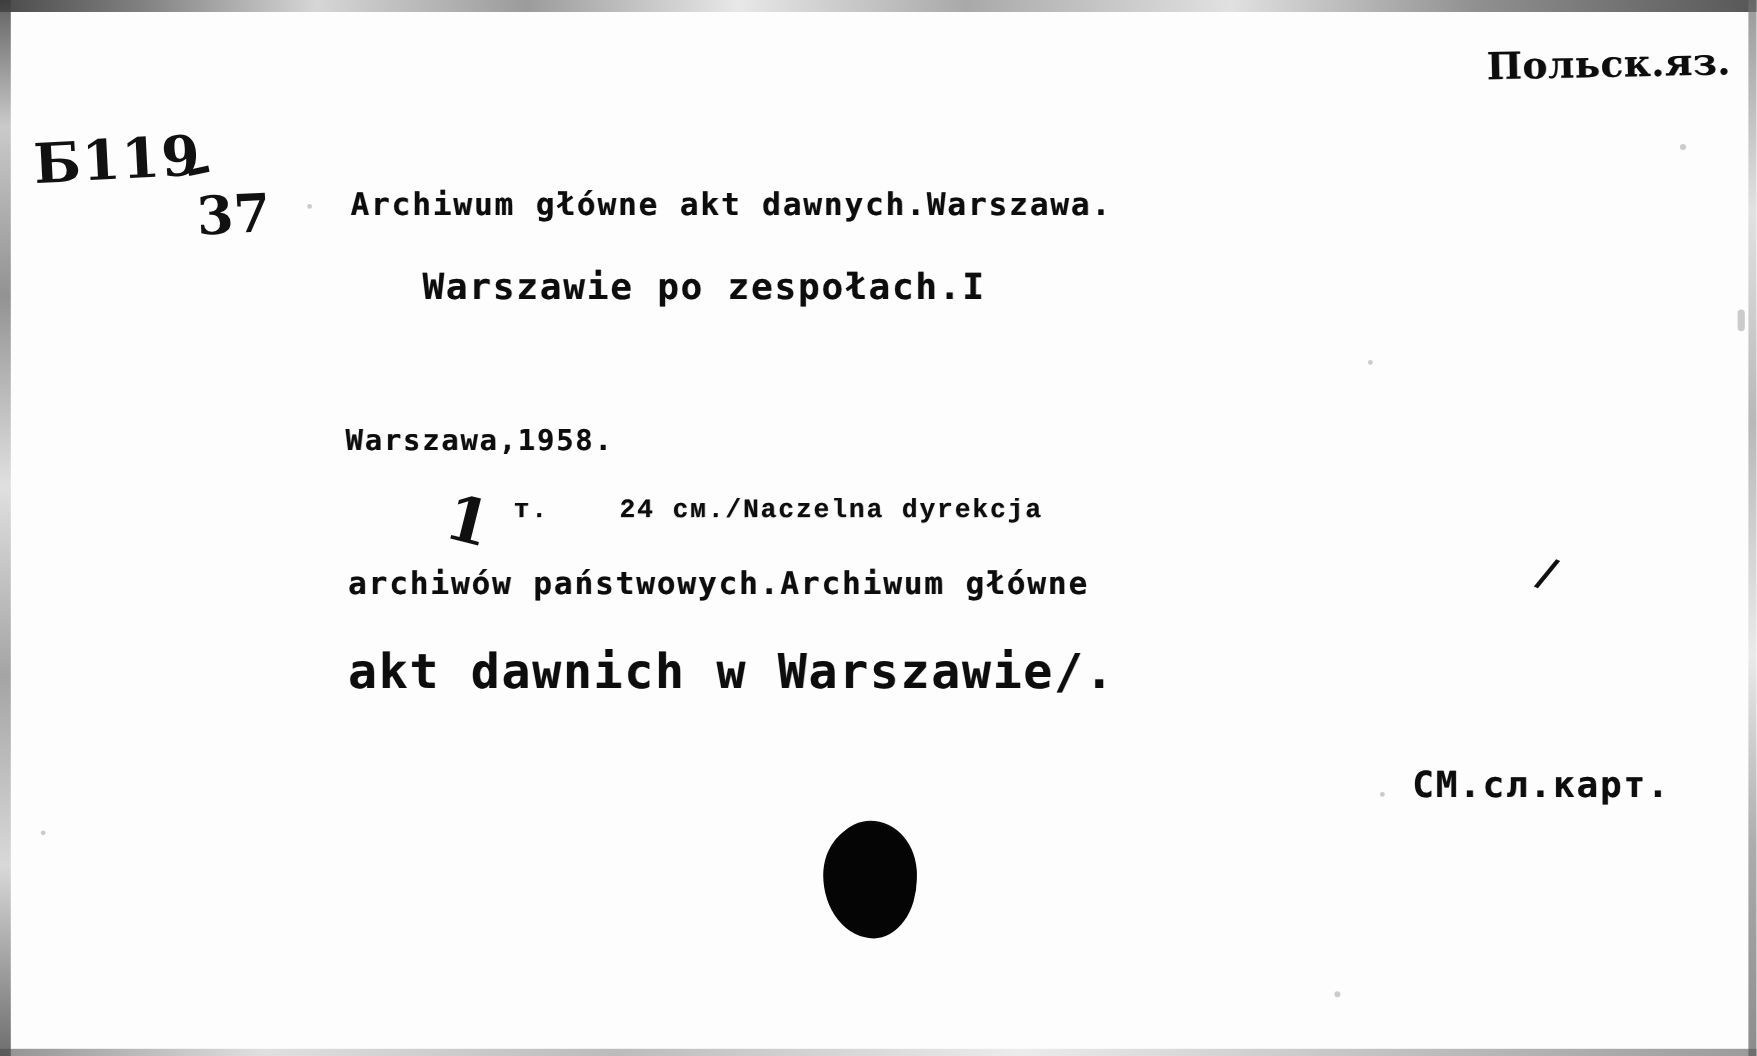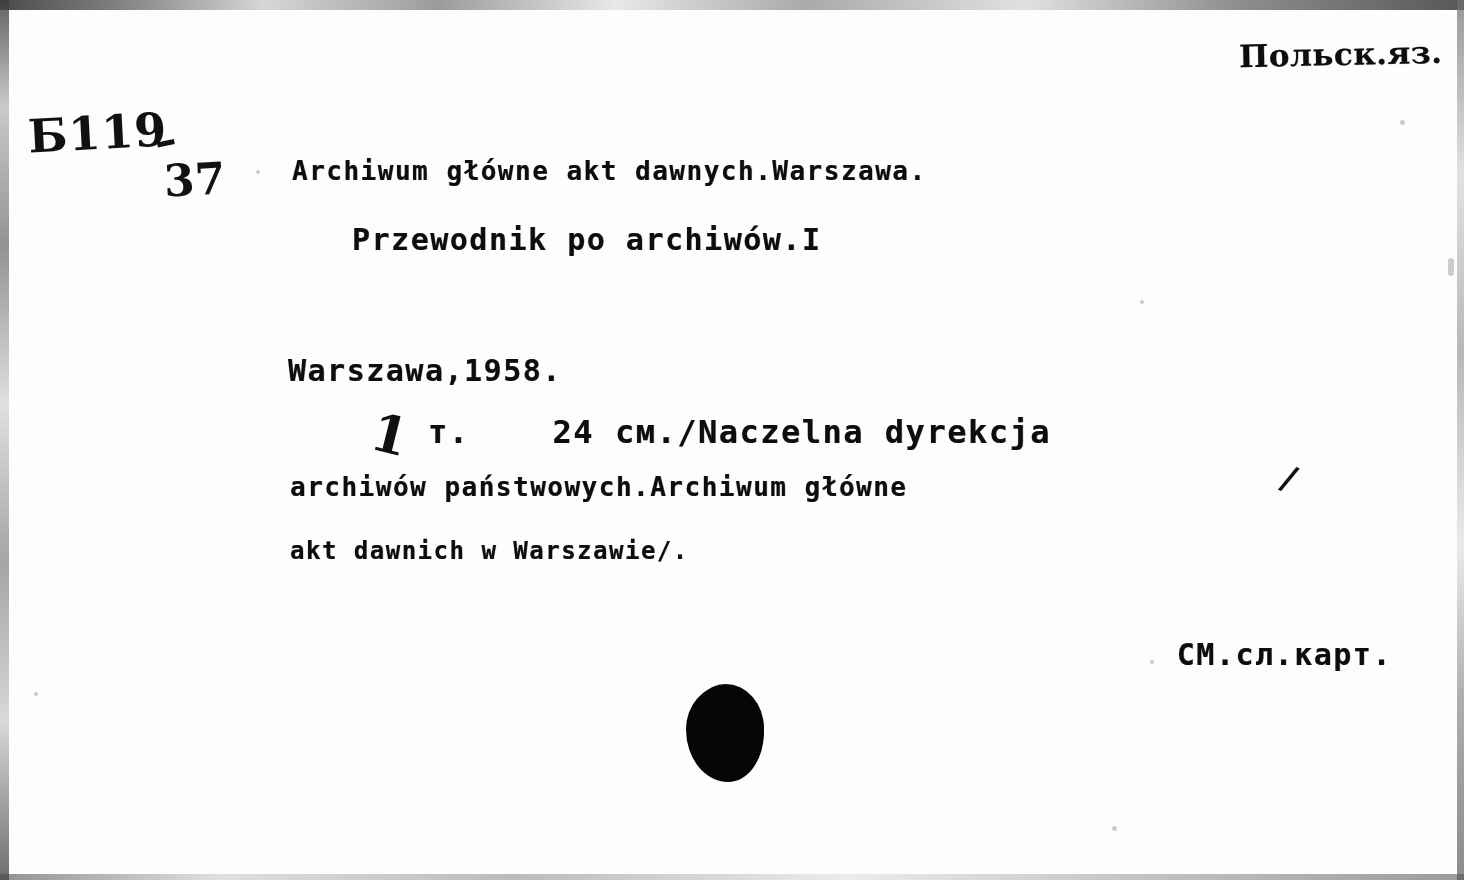--- a/index.html
+++ b/index.html
@@ -102,24 +102,24 @@
   #shelfmark .den {
     position: absolute;
     top: 56px;
     left: 138px;
     font-size: 44px;
     transform: rotate(-3deg);
   }
 
   #title-line-1 { top: 156px; left: 292px; font-size: 26px; }
   #title-line-2 { top: 222px; left: 352px; font-size: 30px; }
-  #imprint      { top: 353px; left: 288px; font-size: 30px; }
-  #extent       { top: 413px; left: 428px; font-size: 32px; }
+  #imprint      { top: 353px; left: 288px; font-size: 24px; }
+  #extent       { top: 413px; left: 428px; font-size: 22px; font-family: Liberation Mono, monospace; }
   #resp-line-1  { top: 472px; left: 290px; font-size: 26px; }
-  #resp-line-2  { top: 537px; left: 290px; font-size: 24px; }
+  #resp-line-2  { top: 537px; left: 290px; font-size: 40px; }
   #see-also     { top: 603px; right: 72px; font-size: 30px; margin-top: 34px; }
 
   .hand-mark {
     position: absolute;
     font-family: "DejaVu Serif", serif;
     font-weight: 700;
     color: #101010;
   }
   #vol-mark {
     top: 404px;
@@ -166,21 +166,21 @@
   <div class="typed" id="lang-note">Польск.яз.</div>
 
   <div id="shelfmark">
     <span class="num">Б119</span>
     <span class="dash">–</span>
     <span class="den">37</span>
   </div>
 
   <div class="typed" id="title-line-1">Archiwum główne akt dawnych.Warszawa.</div>
 
-  <div class="typed" id="title-line-2">Przewodnik po archiwów.I</div>
+  <div class="typed" id="title-line-2">Warszawie po zespołach.I</div>
 
   <div class="typed" id="imprint">Warszawa,1958.</div>
 
   <div class="hand-mark" id="vol-mark">1</div>
 
   <div class="typed" id="extent">т.    24 см./Naczelna dyrekcja</div>
 
   <div class="typed" id="resp-line-1">archiwów państwowych.Archiwum główne</div>
 
   <div class="hand-mark" id="accent-1">/</div>

